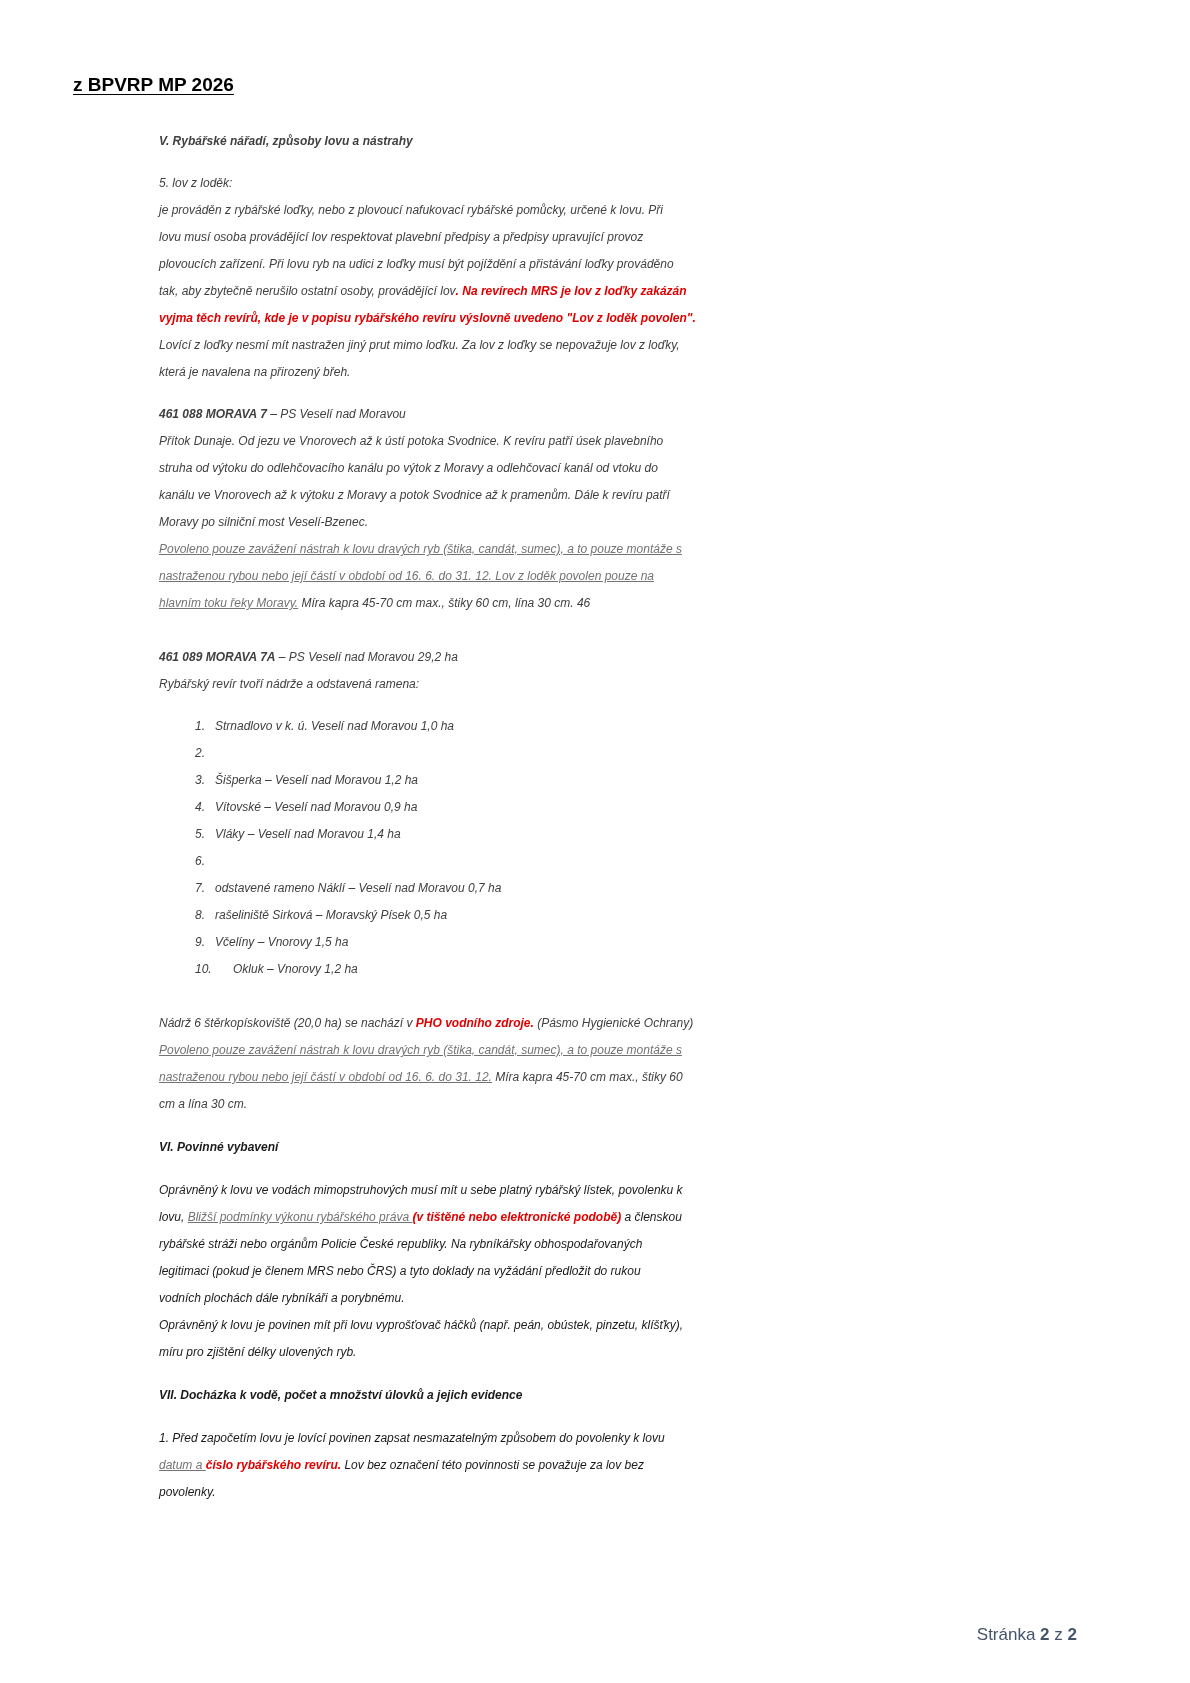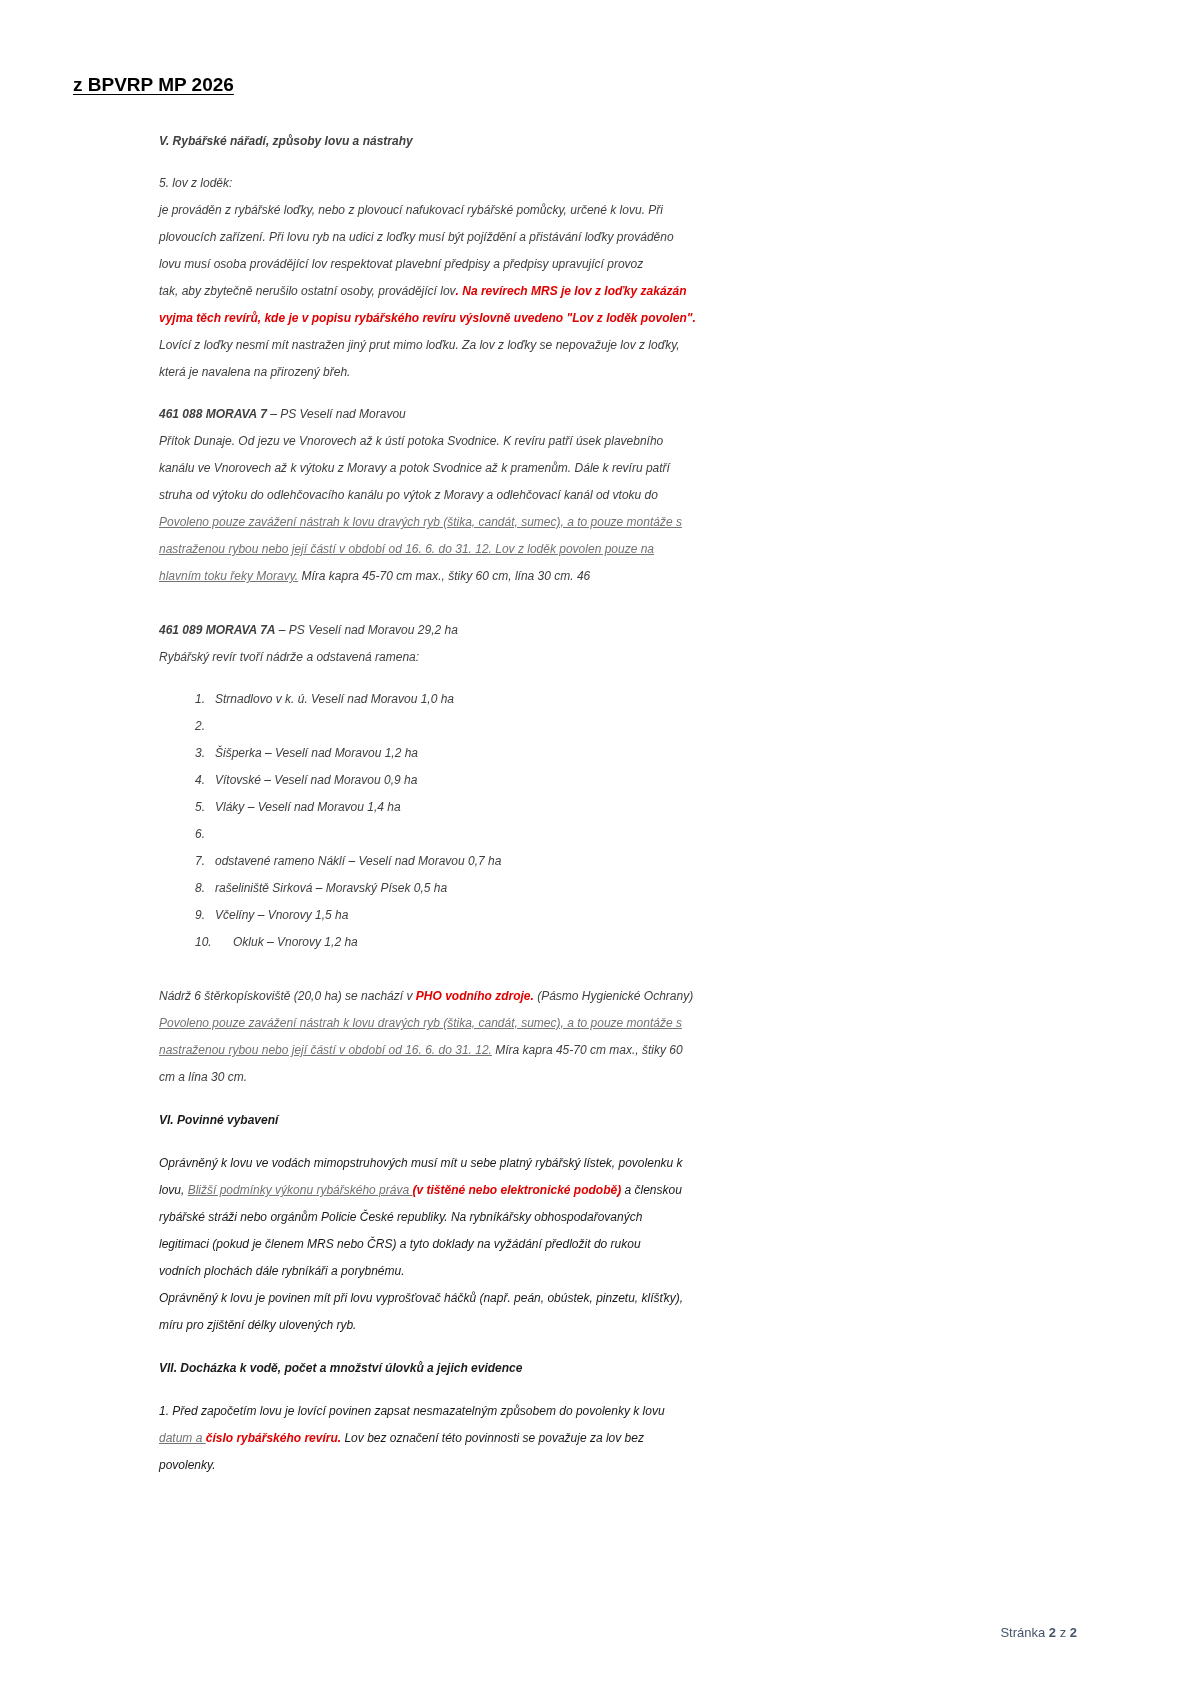--- a/index.html
+++ b/index.html
@@ -29,54 +29,55 @@
     .redb { color: #e00000; font-weight: bold; }
     .b { font-weight: bold; }
     .dark { color: #1a1a1a; }
     .h { font-weight: bold; }
     .list { padding-left: 36px; }
     .list .line { display: flex; }
     .list .num { display: inline-block; min-width: 20px; }
     .list .num.w { min-width: 38px; }
     .footer {
       position: absolute; right: 113px; top: 1625px;
-      font-size: 13px; color: #44546a; font-style: normal;
+      font-size: 17px; color: #44546a; font-style: normal;
     }
     .footer .b { font-weight: bold; }
   </style>
 </head>
 <body>
 
 <div class="page">
 
   <div class="header-title">z BPVRP MP 2026</div>
 
   <div class="body">
 
     <div class="line h">V. Rybářské nářadí, způsoby lovu a nástrahy</div>
     <div class="gap-sm"></div>
     <div class="line">5. lov z loděk:</div>
     <div class="line">je prováděn z rybářské loďky, nebo z plovoucí nafukovací rybářské pomůcky, určené k lovu. Při</div>
+    <div class="line">lovu musí osoba provádějící lov respektovat plavební předpisy a předpisy upravující provoz</div>
     <div class="line">plovoucích zařízení. Při lovu ryb na udici z loďky musí být pojíždění a přistávání loďky prováděno</div>
-    <div class="line">lovu musí osoba provádějící lov respektovat plavební předpisy a předpisy upravující provoz</div>
     <div class="line">
       <span>tak, aby zbytečně nerušilo ostatní osoby, provádějící lov</span><span class="redb">. Na revírech MRS je lov z loďky zakázán</span>
     </div>
     <div class="line redb">vyjma těch revírů, kde je v popisu rybářského revíru výslovně uvedeno "Lov z loděk povolen".</div>
     <div class="line">Lovící z loďky nesmí mít nastražen jiný prut mimo loďku. Za lov z loďky se nepovažuje lov z loďky,</div>
     <div class="line">která je navalena na přirozený břeh.</div>
 
     <div class="gap-sm"></div>
 
     <div class="line">
       <span class="b">461 088 MORAVA 7</span><span> – PS Veselí nad Moravou</span>
     </div>
     <div class="line">Přítok Dunaje. Od jezu ve Vnorovech až k ústí potoka Svodnice. K revíru patří úsek plavebního</div>
+    <div class="line">struha od výtoku do odlehčovacího kanálu po výtok z Moravy a odlehčovací kanál od vtoku do</div>
     <div class="line">kanálu ve Vnorovech až k výtoku z Moravy a potok Svodnice až k pramenům. Dále k revíru patří</div>
-    <div class="line">struha od výtoku do odlehčovacího kanálu po výtok z Moravy a odlehčovací kanál od vtoku do</div>
+    <div class="line">Moravy po silniční most Veselí-Bzenec.</div>
     <div class="line red">Povoleno pouze zavážení nástrah k lovu dravých ryb (štika, candát, sumec), a to pouze montáže s</div>
     <div class="line red">nastraženou rybou nebo její částí v období od 16. 6. do 31. 12. Lov z loděk povolen pouze na</div>
     <div class="line">
       <span class="red">hlavním toku řeky Moravy.</span><span>  Míra kapra 45-70 cm max., štiky 60 cm, lína 30 cm. 46</span>
     </div>
 
     <div class="gap-lg"></div>
 
     <div class="line">
       <span class="b">461 089 MORAVA 7A</span><span> – PS Veselí nad Moravou 29,2 ha</span>

